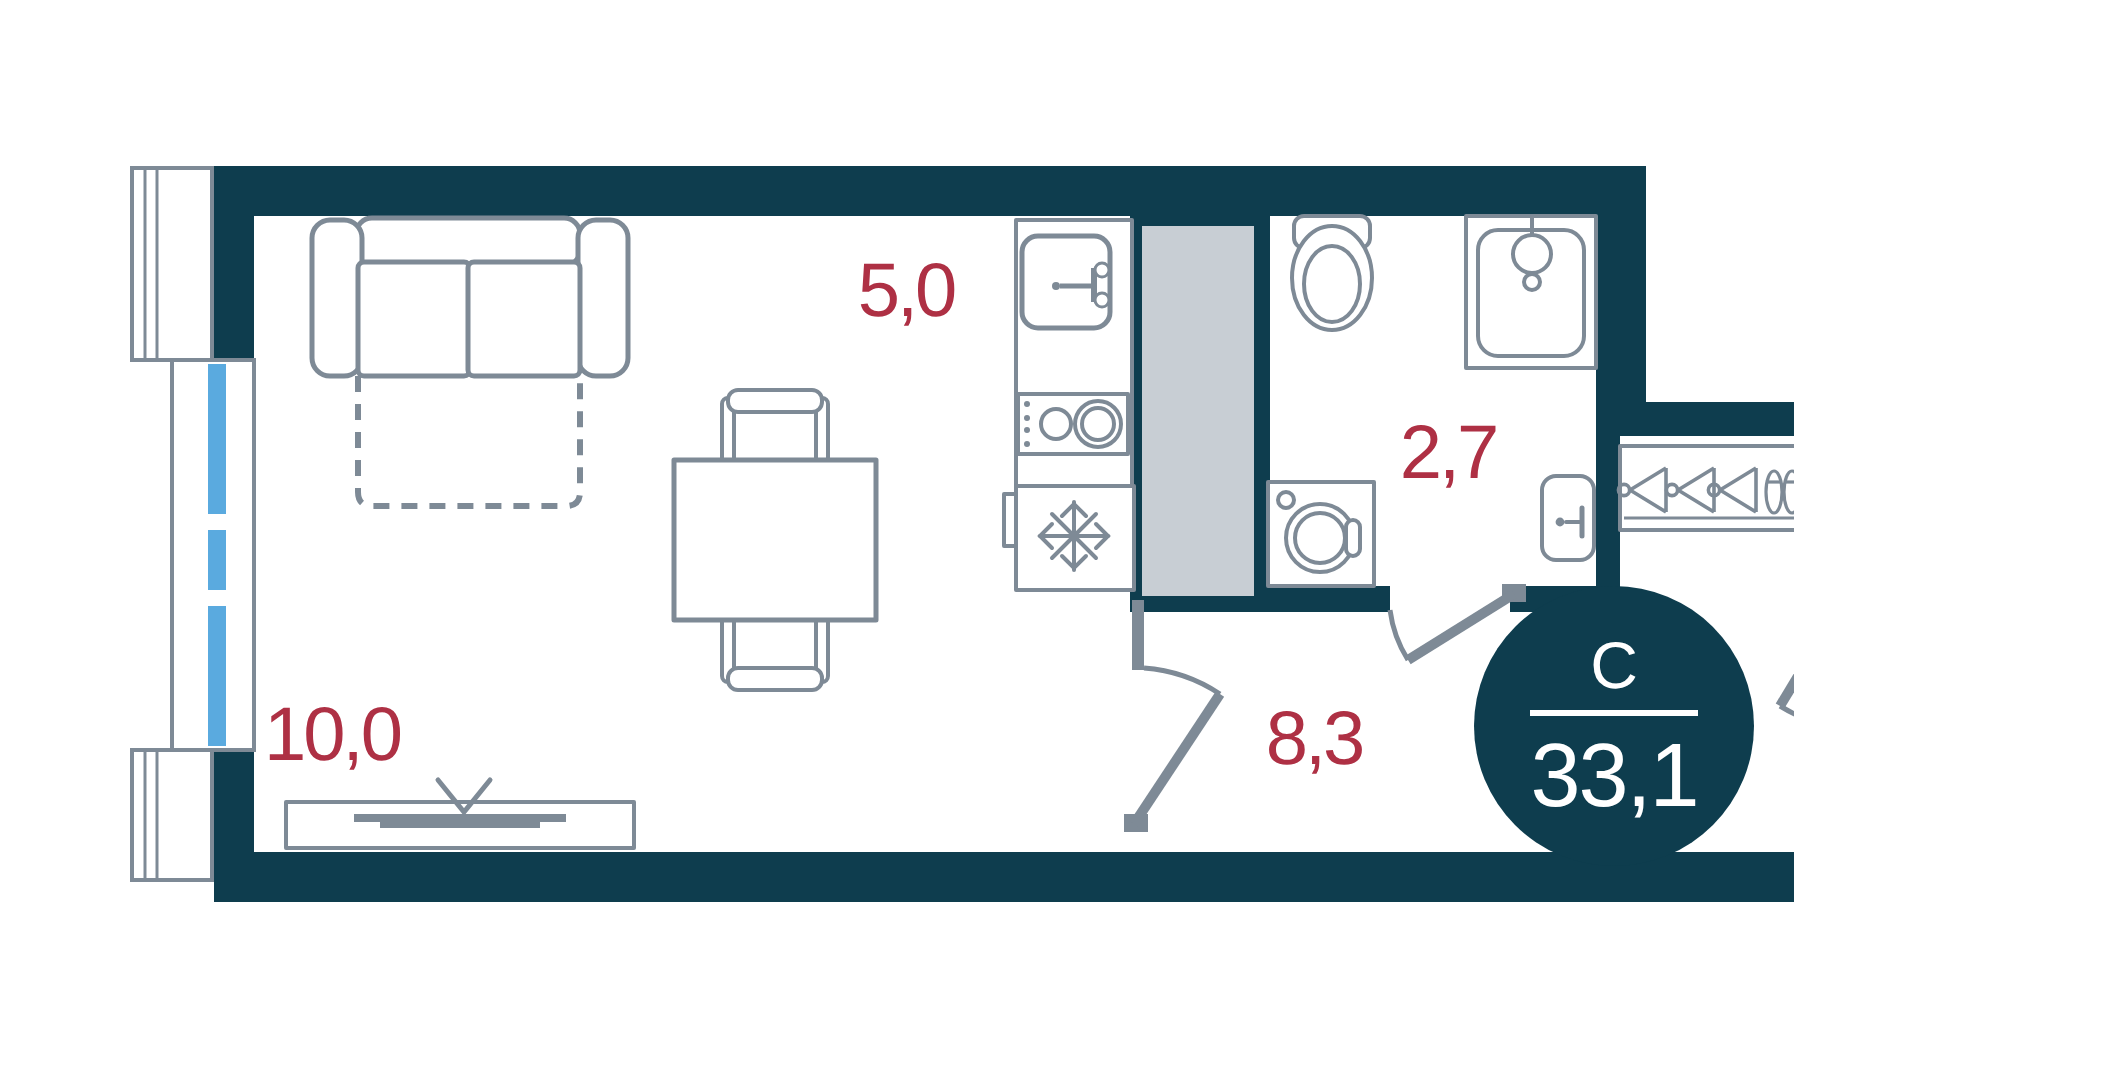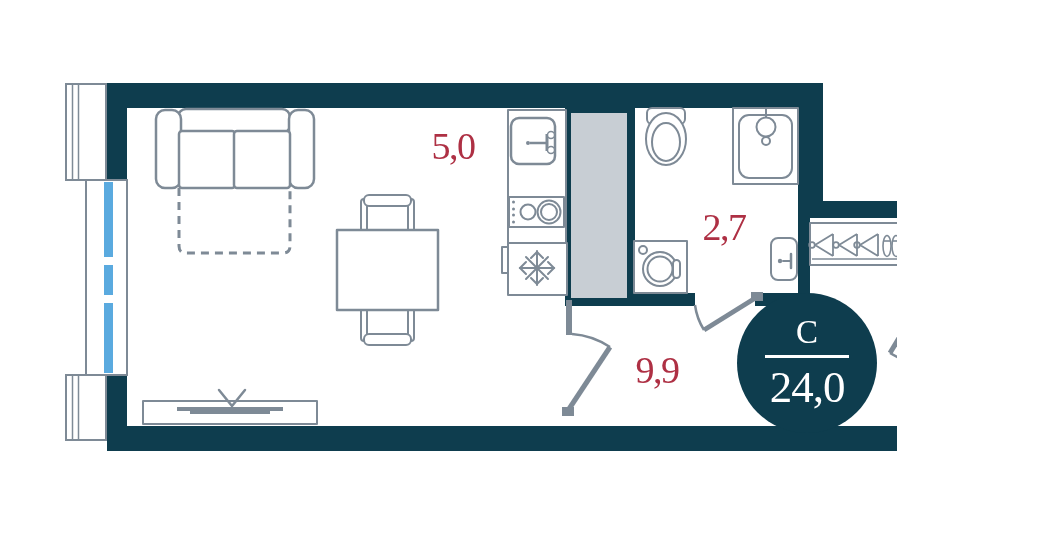--- a/index.html
+++ b/index.html
@@ -5,21 +5,21 @@
   :root{
     --wall:#0e3d4e;
     --line:#7e8a96;
     --shaft:#c8ced4;
     --glass:#5aaadf;
     --area-label:#ae3044;
   }
   html,body{margin:0;padding:0;background:#fff;}
   .canvas{
     position:relative;width:897px;height:537px;background:#fff;overflow:hidden;
-    font-family:Liberation Serif, serif;
+    font-family:Liberation Sans, sans-serif;
   }
   .plan-svg{position:absolute;left:0;top:0;}
   .furn{fill:#fff;stroke:var(--line);stroke-width:2.5;stroke-linejoin:round;stroke-linecap:round;}
   .sw2{stroke-width:2;}
   .thin{stroke-width:1.5;}
   .nofill{fill:none;stroke:var(--line);}
   .gray-fill{fill:var(--line);stroke:none;}
   .area-label{
     position:absolute;color:var(--area-label);font-size:38px;line-height:1;
     letter-spacing:-1.5px;transform:translateX(-50%);white-space:nowrap;
@@ -207,21 +207,22 @@
         <rect class="gray-fill" x="930" y="271" width="13" height="9"></rect>
         <rect class="gray-fill" x="930" y="366" width="13" height="9"></rect>
         <line x1="936" y1="277" x2="890" y2="353" stroke="var(--line)" stroke-width="5"></line>
         <path d="M890,353 A90,90 0 0 0 934,366" fill="none" stroke="var(--line)" stroke-width="2.5"></path>
       </g>
     </g>
   </svg>
 
   <div class="area-label" style="left:453px;top:127px;">5,0</div>
   <div class="area-label" style="left:724px;top:208px;">2,7</div>
-  <div class="area-label" style="left:657px;top:351px;">9,9</div>
+  <div class="area-label" style="left:657px;top:351px;">8,3</div>
+  <div class="area-label" style="left:166px;top:349px;">10,0</div>
 
   <div class="badge">
     <span class="badge-type">С</span>
     <span class="badge-divider"></span>
-    <span class="badge-area">24,0</span>
+    <span class="badge-area">33,1</span>
   </div>
 
 </div>
 
 </body></html>

